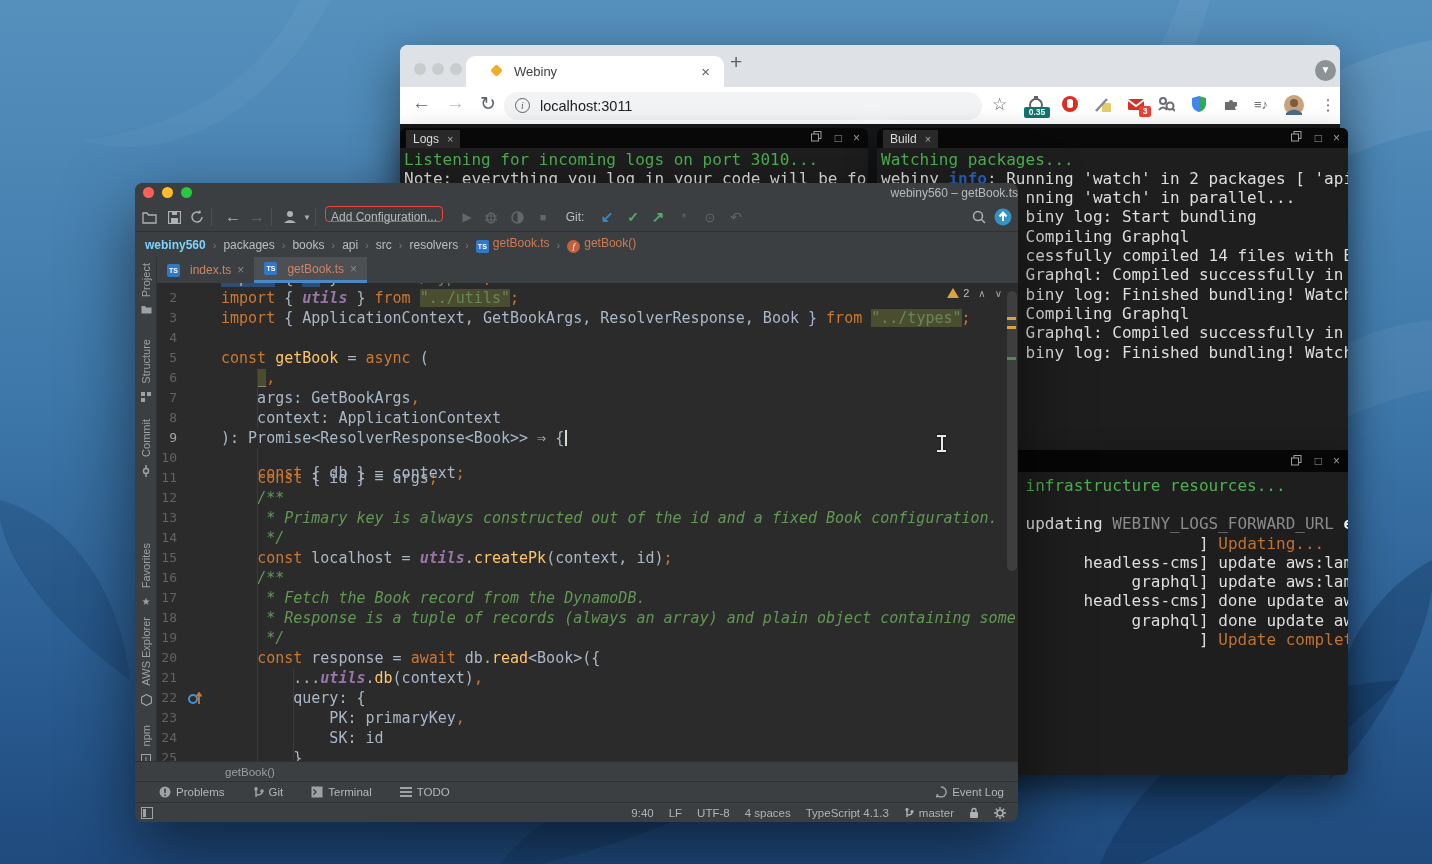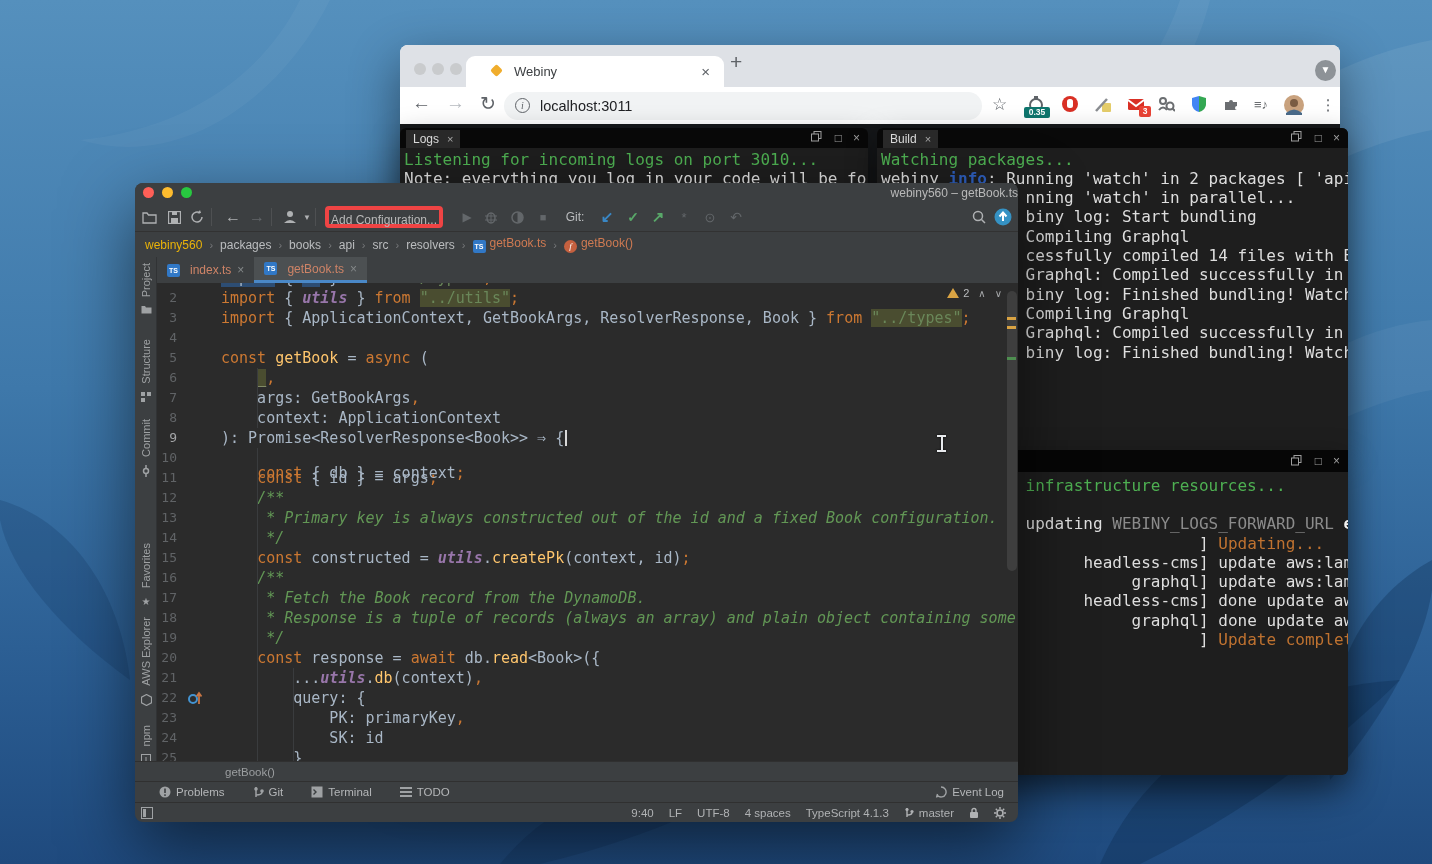--- a/index.html
+++ b/index.html
@@ -54,21 +54,21 @@
 
   
   #ide { left:135px; top:183px; width:883px; height:639px; background:#3c3f41; z-index:30;
     border-radius:8px; box-shadow:0 25px 70px rgba(0,0,0,.55); overflow:hidden; }
   .i-titlebar { position:absolute; left:0; top:0; right:0; height:19px; background:#3c3f41; text-align:right; }
   .i-titlebar .t { line-height:19px; font-size:12px; color:#b9b9b9; }
   .i-toolbar { position:absolute; left:0; top:19px; right:0; height:30px; border-bottom:1px solid #323232; }
   .tbi { position:absolute; top:0; height:30px; display:flex; align-items:center; justify-content:center; width:20px; color:#afb1b3; font-size:14px; }
   .tbi.dim { color:#63676a; }
   .tbsep { position:absolute; top:6px; width:1px; height:18px; background:#4e5052; }
-  .addcfg { position:absolute; left:190px; top:4px; width:118px; height:22px; border:4px solid #ef4444; border-radius:4px;
+  .addcfg { position:absolute; left:190px; top:4px; width:118px; height:16px; border:1px solid #ef4444; border-radius:4px;
     color:#b9b9b9; font-size:12px; text-align:center; line-height:20px; }
   .i-crumbs { position:absolute; left:0; top:49px; right:0; height:25px; display:flex; align-items:center; padding-left:10px; gap:7px; font-size:12px; color:#bbbdbf; }
   .i-crumbs .sep { color:#77797b; font-size:11px; }
   .bc-accent { color:#cf7a52; }
   .ts-badge { display:inline-block; width:13px; height:13px; background:#3178c6; color:#fff; border-radius:2px;
     font-size:7px; font-weight:bold; text-align:center; line-height:13px; margin-right:4px; vertical-align:-2px; }
   .fn-badge { display:inline-block; width:13px; height:13px; background:#c4603f; color:#fff; border-radius:50%;
     font-size:9px; font-style:italic; text-align:center; line-height:13px; margin-right:4px; vertical-align:-2px; font-family:"Liberation Serif",serif; }
   .i-tabbar { position:absolute; left:22px; top:74px; right:0; height:26px; display:flex; }
   .itab { height:26px; display:flex; align-items:center; padding:0 10px; gap:6px; font-size:12px; color:#cf8467; }
@@ -341,21 +341,21 @@
       </span>
     <span class="tbi" style="left:858px">
         <svg class="icon" width="18" height="18">
           <circle cx="9" cy="9" r="8.5" fill="#3592c4"></circle>
           <path d="M9 13 V6 M5.5 8.5 L9 4.5 L12.5 8.5" stroke="#fff" stroke-width="2" fill="none"></path>
         </svg>
       </span>
   </div>
 
   <div class="i-crumbs">
-    <span style="color:#eab308;font-weight:normal">webiny560</span>
+    <span style="color:#7dd3fc;font-weight:bold">webiny560</span>
       <span class="sep">›</span>
     <span>packages</span>
       <span class="sep">›</span>
     <span>books</span>
       <span class="sep">›</span>
     <span>api</span>
       <span class="sep">›</span>
     <span>src</span>
       <span class="sep">›</span>
     <span>resolvers</span>
@@ -443,21 +443,21 @@
         <div class="cline" style="top: 165px; margin-top: 15px;"><span class="cs-d">    </span><span class="cs-k">const</span><span class="cs-d"> { db } = context</span><span class="cs-k">;</span></div>
         <div class="lnum" style="top: 185px;">11</div>
         <div class="cline" style="top: 185px;"><span class="cs-d">    </span><span class="cs-k">const</span><span class="cs-d"> { id } = args</span><span class="cs-k">;</span></div>
         <div class="lnum" style="top: 205px;">12</div>
         <div class="cline" style="top: 205px;"><span class="cs-d">    </span><span class="cs-c">/**</span></div>
         <div class="lnum" style="top: 225px;">13</div>
         <div class="cline" style="top: 225px;"><span class="cs-c">     * Primary key is always constructed out of the id and a fixed Book configuration.</span></div>
         <div class="lnum" style="top: 245px;">14</div>
         <div class="cline" style="top: 245px;"><span class="cs-c">     */</span></div>
         <div class="lnum" style="top: 265px;">15</div>
-        <div class="cline" style="top: 265px;"><span class="cs-d">    </span><span class="cs-k">const</span><span class="cs-d"> constructed = </span><span class="cs-p">utils</span><span class="cs-d">.</span><span class="cs-f">createPk</span><span class="cs-d">(context, id)</span><span class="cs-k">;</span></div>
+        <div class="cline" style="top: 265px;"><span class="cs-d">    </span><span class="cs-k">const</span><span class="cs-d"> localhost = </span><span class="cs-p">utils</span><span class="cs-d">.</span><span class="cs-f">createPk</span><span class="cs-d">(context, id)</span><span class="cs-k">;</span></div>
         <div class="lnum" style="top: 285px;">16</div>
         <div class="cline" style="top: 285px;"><span class="cs-d">    </span><span class="cs-c">/**</span></div>
         <div class="lnum" style="top: 305px;">17</div>
         <div class="cline" style="top: 305px;"><span class="cs-c">     * Fetch the Book record from the DynamoDB.</span></div>
         <div class="lnum" style="top: 325px;">18</div>
         <div class="cline" style="top: 325px;"><span class="cs-c">     * Response is a tuple of records (always an array) and plain object containing some</span></div>
         <div class="lnum" style="top: 345px;">19</div>
         <div class="cline" style="top: 345px;"><span class="cs-c">     */</span></div>
         <div class="lnum" style="top: 365px;">20</div>
         <div class="cline" style="top: 365px;"><span class="cs-d">    </span><span class="cs-k">const</span><span class="cs-d"> response = </span><span class="cs-k">await</span><span class="cs-d"> db.</span><span class="cs-f">read</span><span class="cs-d">&lt;Book&gt;({</span></div>

